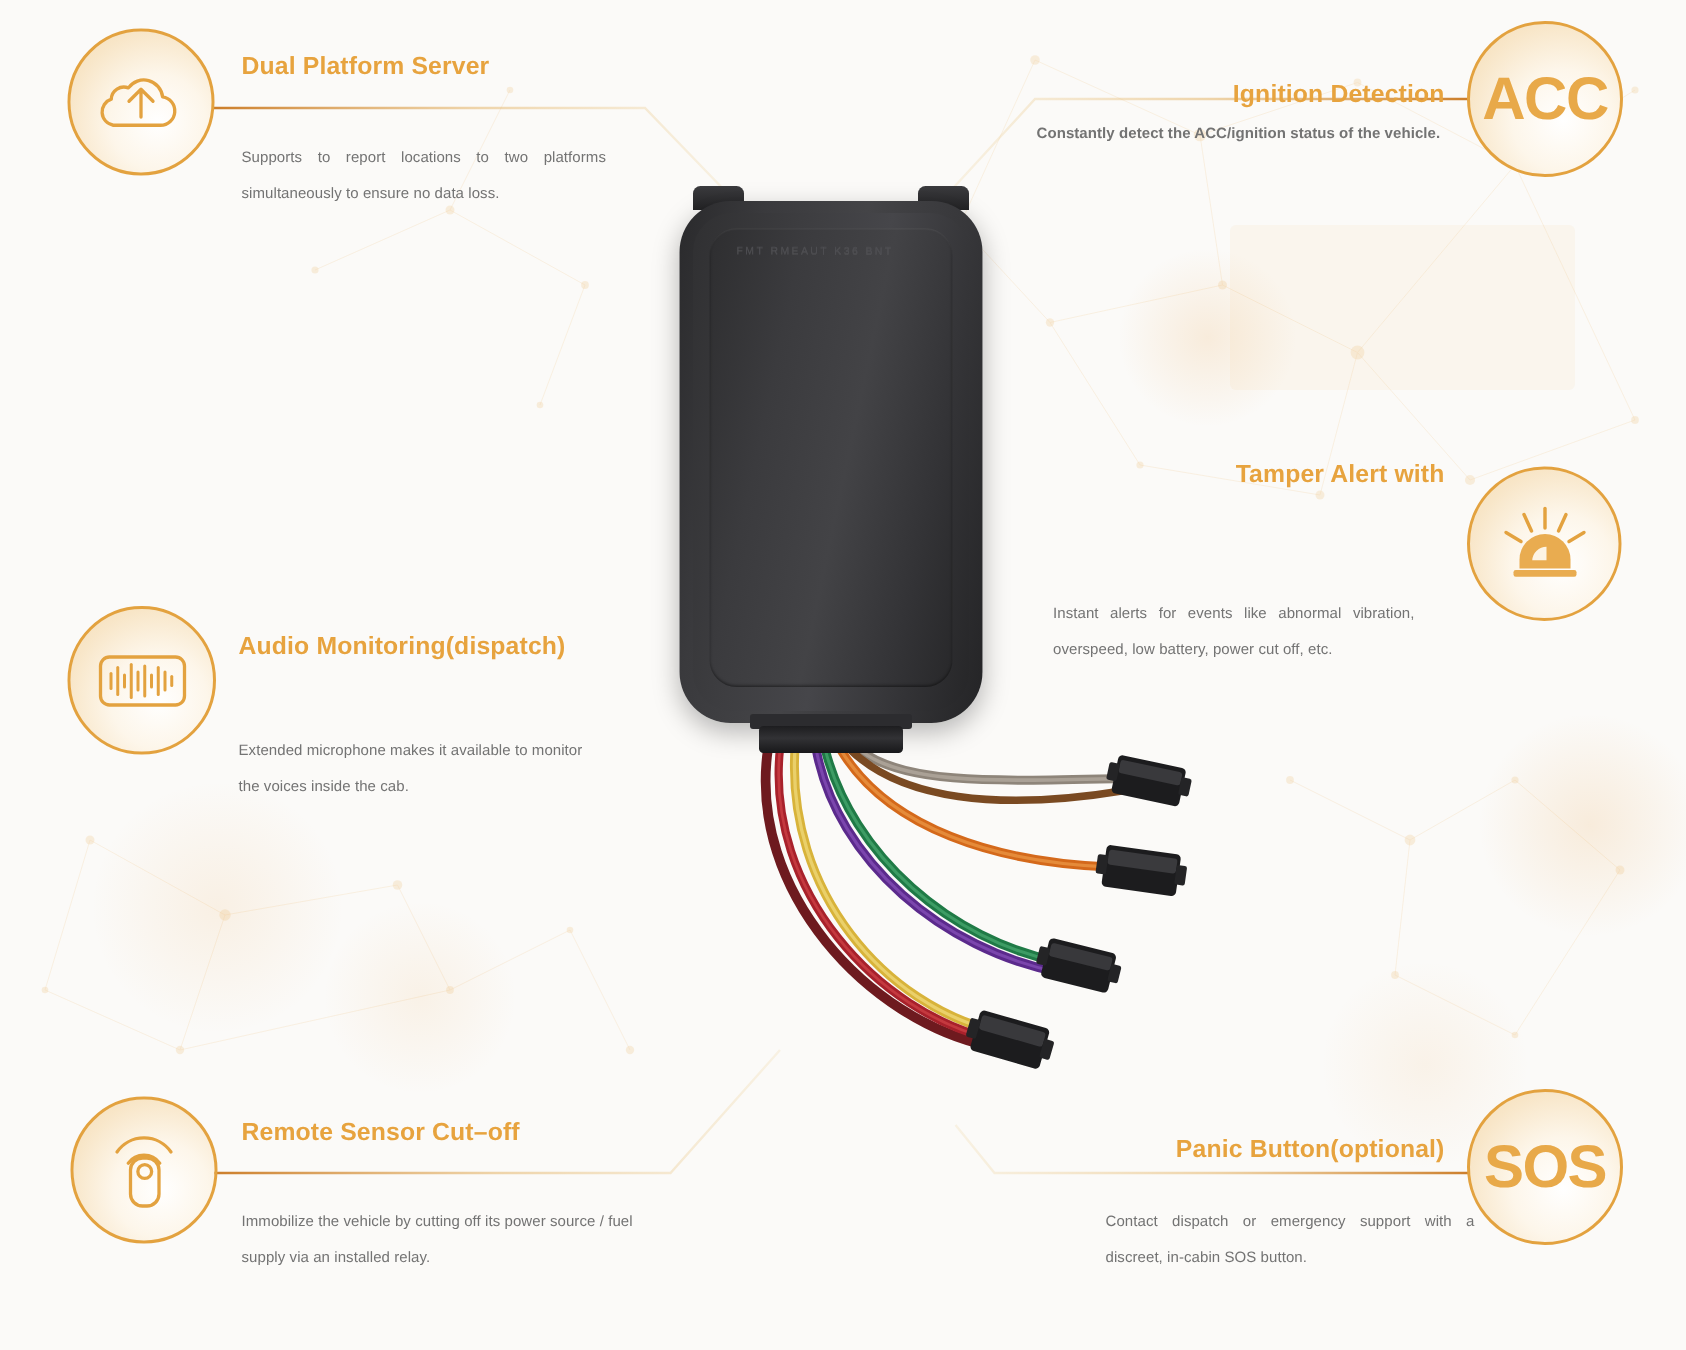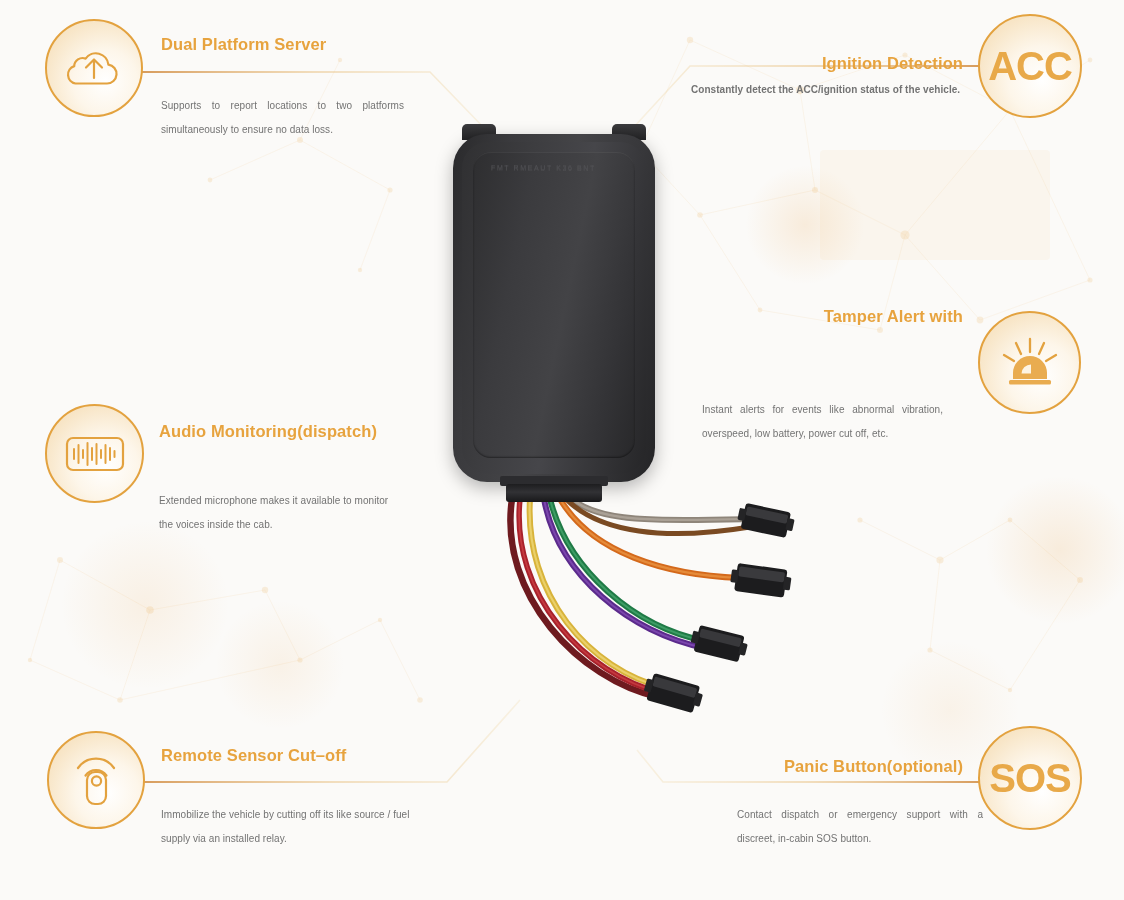--- a/index.html
+++ b/index.html
@@ -340,21 +340,21 @@
       <svg width="54" height="58" viewBox="0 0 54 58">
         <g fill="none" stroke="#e3a23f" stroke-width="2.2" stroke-linecap="round">
           <path d="M9 17 A22 22 0 0 1 45 17"></path>
           <path d="M16.5 24.5 A13 13 0 0 1 37.5 24.5"></path>
           <rect x="18" y="21" width="19" height="32" rx="8"></rect>
           <circle cx="27.5" cy="30" r="4.6"></circle>
         </g>
       </svg>
     </div>
     <div class="f-title" style="left:161px;top:744px;">Remote Sensor Cut–off</div>
-    <div class="f-body" style="left:161px;top:803px;width:268px;">Immobilize the vehicle by cutting off its like source / fuel supply via an installed relay.</div>
+    <div class="f-body" style="left:161px;top:803px;width:268px;">Immobilize the vehicle by cutting off its power source / fuel supply via an installed relay.</div>
   </div>
 
   <div class="feature" style="left:0;top:0;">
     <div class="circle" style="left:978px;top:726px;width:104px;height:104px;">
       <span class="glyph-text">SOS</span>
     </div>
     <div class="f-title ta-right" style="left:640px;top:744px;width:323px;margin-top:11px;">Panic Button(optional)</div>
     <div class="f-body just" style="left:737px;top:803px;width:246px;">Contact dispatch or emergency support with a discreet, in-cabin SOS button.</div>
   </div>
 

